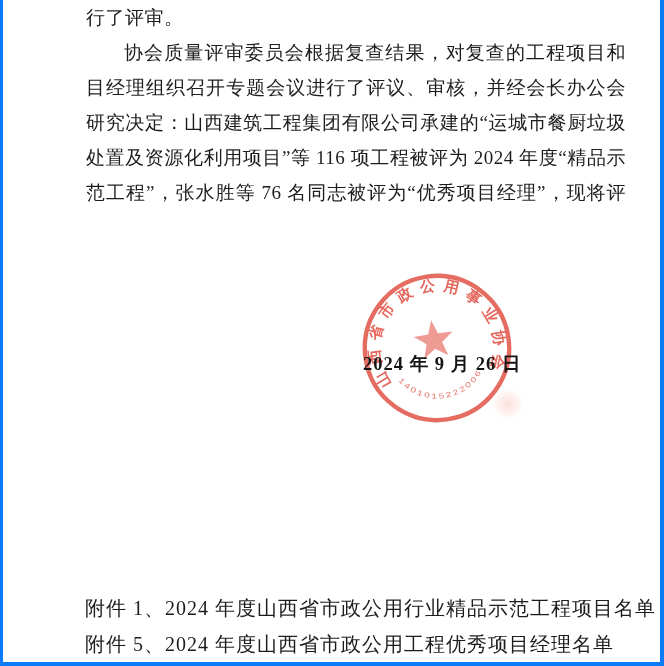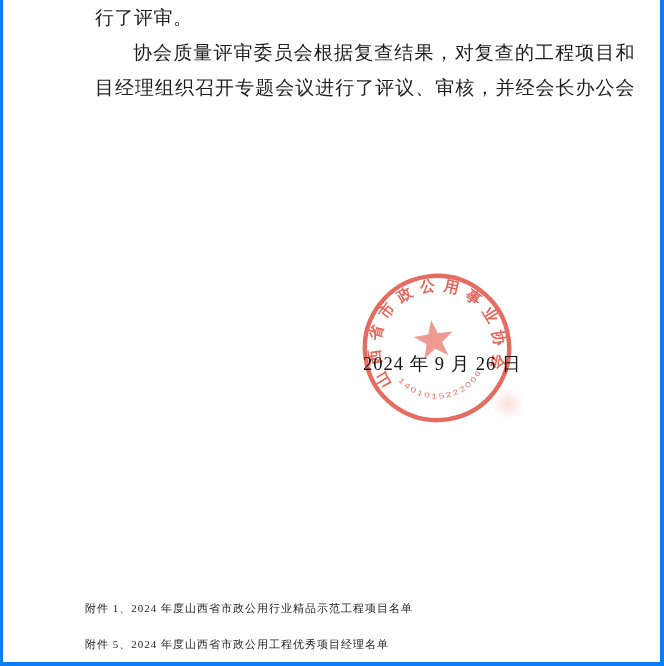--- a/index.html
+++ b/index.html
@@ -11,21 +11,21 @@
     background: #ffffff;
     border-left: 3px solid #0b7cf5;
     border-right: 4px solid #0b7cf5;
     border-bottom: 4px solid #0b7cf5;
     overflow: hidden;
     font-family: "Liberation Serif", "DejaVu Serif", serif;
     color: #1c1c1c;
   }
   .body-text {
     position: absolute;
-    left: 92px;
+    left: 83px;
     top: 0px;
     width: 540px;
   }
   .line {
     font-size: 19px;
     line-height: 35px;
     height: 35px;
     white-space: nowrap;
     letter-spacing: 0.5px;
     color: #1c1c1c;
@@ -49,28 +49,29 @@
   }
   .date-line {
     position: absolute;
     left: 360px;
     top: 351px;
     font-size: 18.5px;
     letter-spacing: 1px;
     color: #151515;
     z-index: 2;
     white-space: nowrap;
+    font-weight: bold;
   }
   .attachments {
     position: absolute;
     left: 82px;
     top: 590px;
   }
   .attachment-line {
-    font-size: 11px;
+    font-size: 20px;
     line-height: 36px;
     height: 36px;
     letter-spacing: 1px;
     white-space: nowrap;
     color: #1c1c1c;
   }
   .smudge {
     position: absolute;
     left: 488px;
     top: 388px;
@@ -83,20 +84,23 @@
 </style>
 </head>
 <body>
 
 <div class="page">
 
   <div class="body-text">
     <div class="line">行了评审。</div>
     <div class="line fill indent">协会质量评审委员会根据复查结果，对复查的工程项目和项</div>
     <div class="line fill">目经理组织召开专题会议进行了评议、审核，并经会长办公会议</div>
+    <div class="line fill">研究决定：山西建筑工程集团有限公司承建的“运城市餐厨垃圾</div>
+    <div class="line fill">处置及资源化利用项目”等 116 项工程被评为 2024 年度“精品示</div>
+    <div class="line fill">范工程”，张水胜等 76 名同志被评为“优秀项目经理”，现将评</div>
   </div>
 
   <div class="smudge"></div>
 
   <svg class="seal" viewBox="0 0 160 160" xmlns="http://www.w3.org/2000/svg">
     <defs>
       <path id="arcTop" d="M 28.9,109.5 A 59,59 0 1 1 131.1,109.5" fill="none"></path>
       <path id="arcBottom" d="M 35,106 A 52,52 0 0 0 125,106" fill="none"></path>
     </defs>
     <circle cx="80" cy="80" r="74" fill="none" stroke="#dd3a2c" stroke-width="4.5" stroke-opacity="0.88"></circle>

